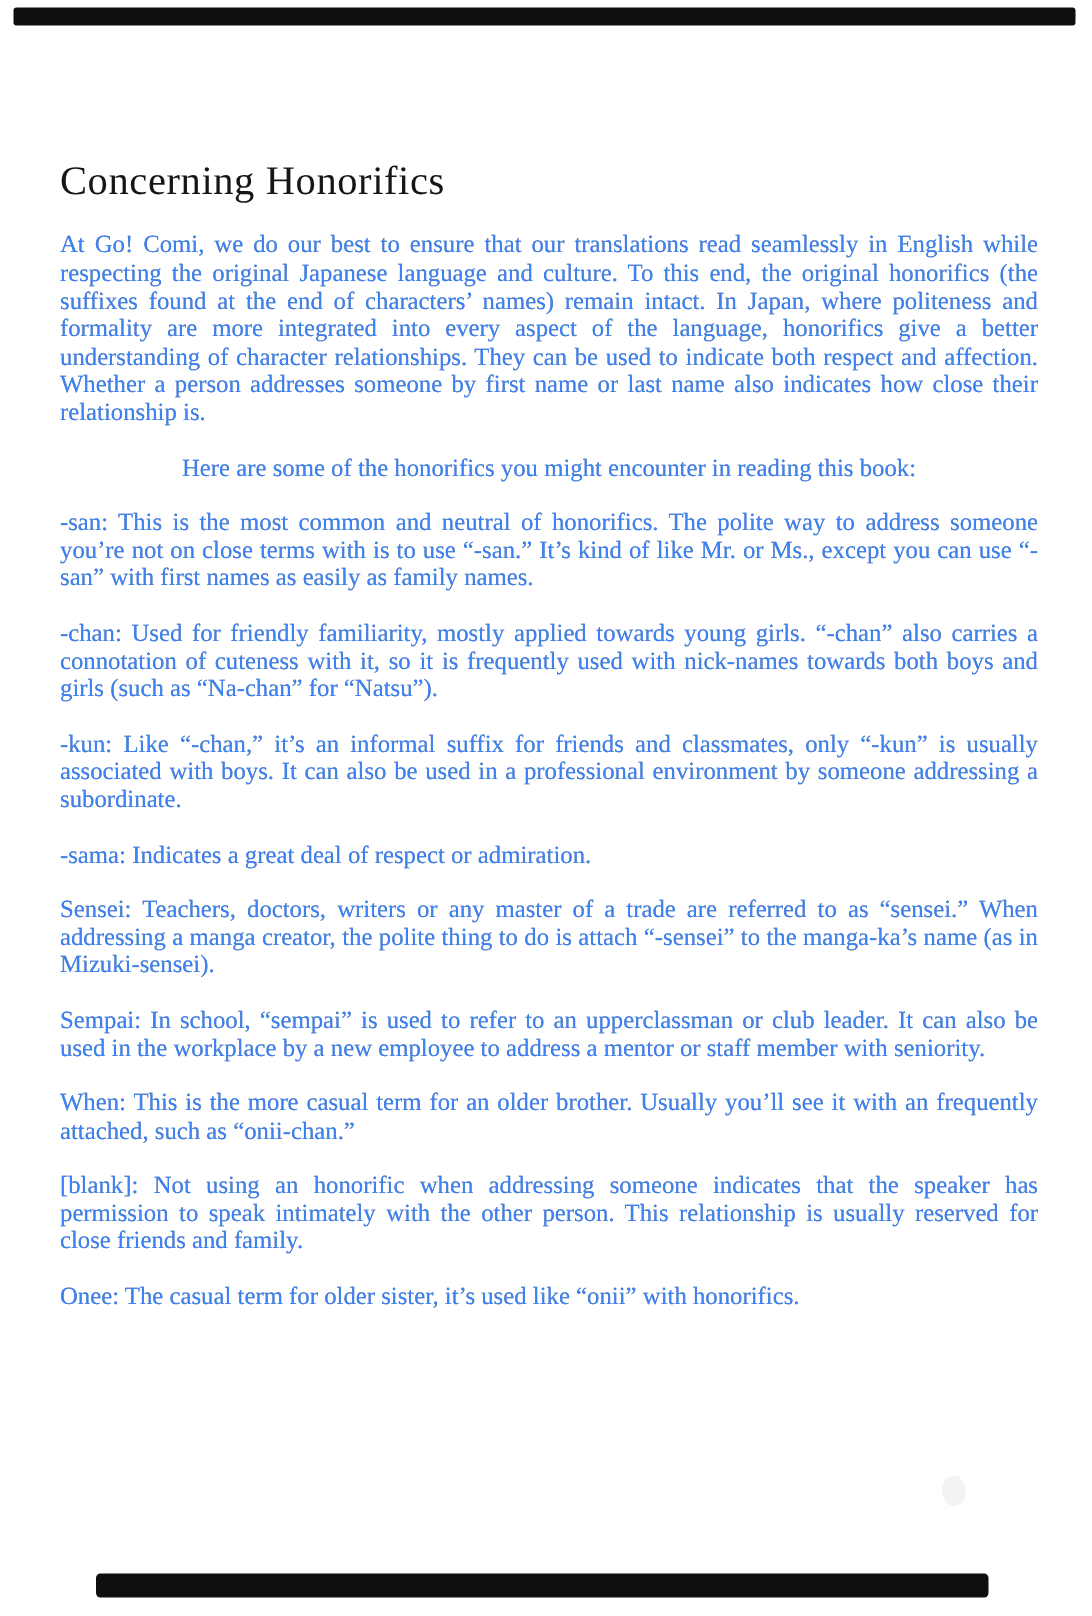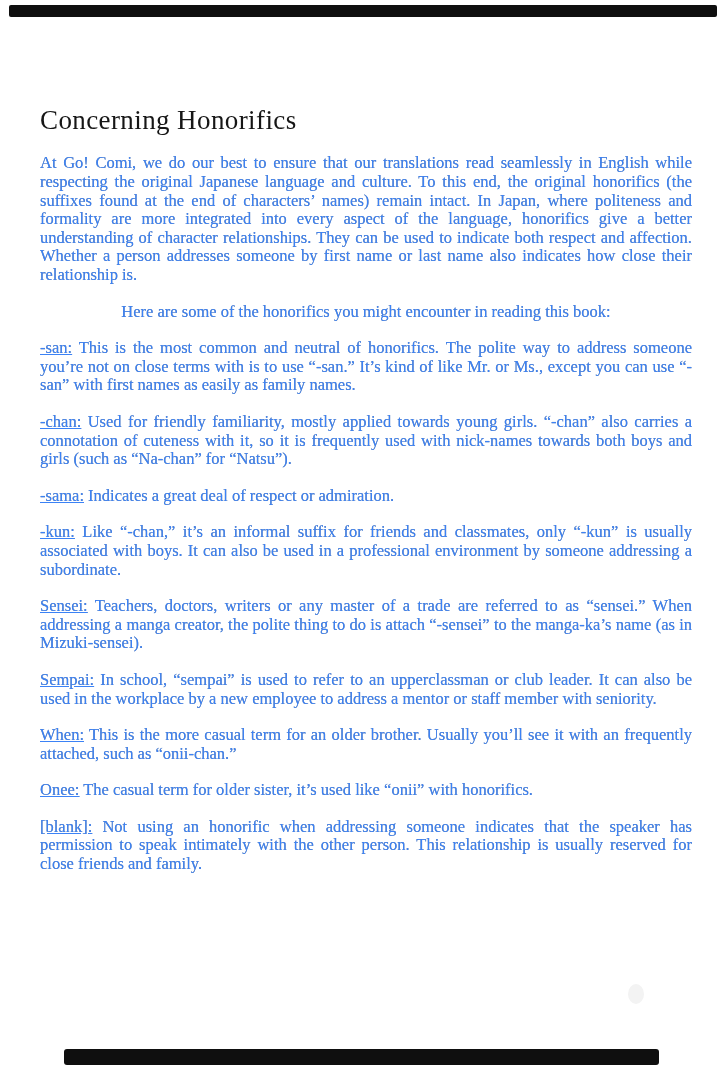--- a/index.html
+++ b/index.html
@@ -44,21 +44,21 @@
   }
   p {
     font-size: 16.5px;
     line-height: 18.6px;
     margin: 0 0 18px 0;
     text-align: justify;
     color: #3b82f6;
     text-shadow: 0 0 0.4px rgba(20,20,20,0.5);
   }
   p.leadin { text-align: center; }
-  p.entry .term { white-space: pre; text-decoration: underline; }
+  p.entry .term { white-space: pre; }
   p:last-child { margin-bottom: 0; }
 </style>
 </head>
 <body>
 
 <div class="page">
 
   <div class="scan-bar top"></div>
 
   <main class="content">
@@ -66,33 +66,33 @@
     <h1 class="title">Concerning Honorifics</h1>
 
     <p class="intro">At Go! Comi, we do our best to ensure that our translations read seamlessly in English while respecting the original Japanese language and culture. To this end, the original honorifics (the suffixes found at the end of characters’ names) remain intact. In Japan, where politeness and formality are more integrated into every aspect of the language, honorifics give a better understanding of character relationships. They can be used to indicate both respect and affection. Whether a person addresses someone by first name or last name also indicates how close their relationship is.</p>
 
     <p class="leadin">Here are some of the honorifics you might encounter in reading this book:</p>
 
     <p class="entry"><span class="term">-san:</span>  <span>This is the most common and neutral of honorifics. The polite way to address someone you’re not on close terms with is to use “-san.” It’s kind of like Mr. or Ms., except you can use “-san” with first names as easily as family names.</span></p>
 
     <p class="entry"><span class="term">-chan:</span>  <span>Used for friendly familiarity, mostly applied towards young girls. “-chan” also carries a connotation of cuteness with it, so it is frequently used with nick-names towards both boys and girls (such as “Na-chan” for “Natsu”).</span></p>
 
+    <p class="entry"><span class="term">-kun:</span>  <span>Like “-chan,” it’s an informal suffix for friends and classmates, only “-kun” is usually associated with boys. It can also be used in a professional environment by someone addressing a subordinate.</span></p>
+
     <p class="entry"><span class="term">-sama:</span>  <span>Indicates a great deal of respect or admiration.</span></p>
-
-    <p class="entry"><span class="term">-kun:</span>  <span>Like “-chan,” it’s an informal suffix for friends and classmates, only “-kun” is usually associated with boys. It can also be used in a professional environment by someone addressing a subordinate.</span></p>
 
     <p class="entry"><span class="term">Sensei:</span>  <span>Teachers, doctors, writers or any master of a trade are referred to as “sensei.” When addressing a manga creator, the polite thing to do is attach “-sensei” to the manga-ka’s name (as in Mizuki-sensei).</span></p>
 
     <p class="entry"><span class="term">Sempai:</span> <span>In school, “sempai” is used to refer to an upperclassman or club leader. It can also be used in the workplace by a new employee to address a mentor or staff member with seniority.</span></p>
 
     <p class="entry"><span class="term">When:</span>  <span>This is the more casual term for an older brother. Usually you’ll see it with an frequently attached, such as “onii-chan.”</span></p>
 
+    <p class="entry"><span class="term">[blank]:</span>  <span>Not using an honorific when addressing someone indicates that the speaker has permission to speak intimately with the other person. This relationship is usually reserved for close friends and family.</span></p>
+
     <p class="entry"><span class="term">Onee:</span> <span>The casual term for older sister, it’s used like “onii” with honorifics.</span></p>
-
-    <p class="entry"><span class="term">[blank]:</span>  <span>Not using an honorific when addressing someone indicates that the speaker has permission to speak intimately with the other person. This relationship is usually reserved for close friends and family.</span></p>
 
   </main>
 
   <div class="smudge"></div>
 
   <div class="scan-bar bottom"></div>
 
 </div>
 
 </body></html>

